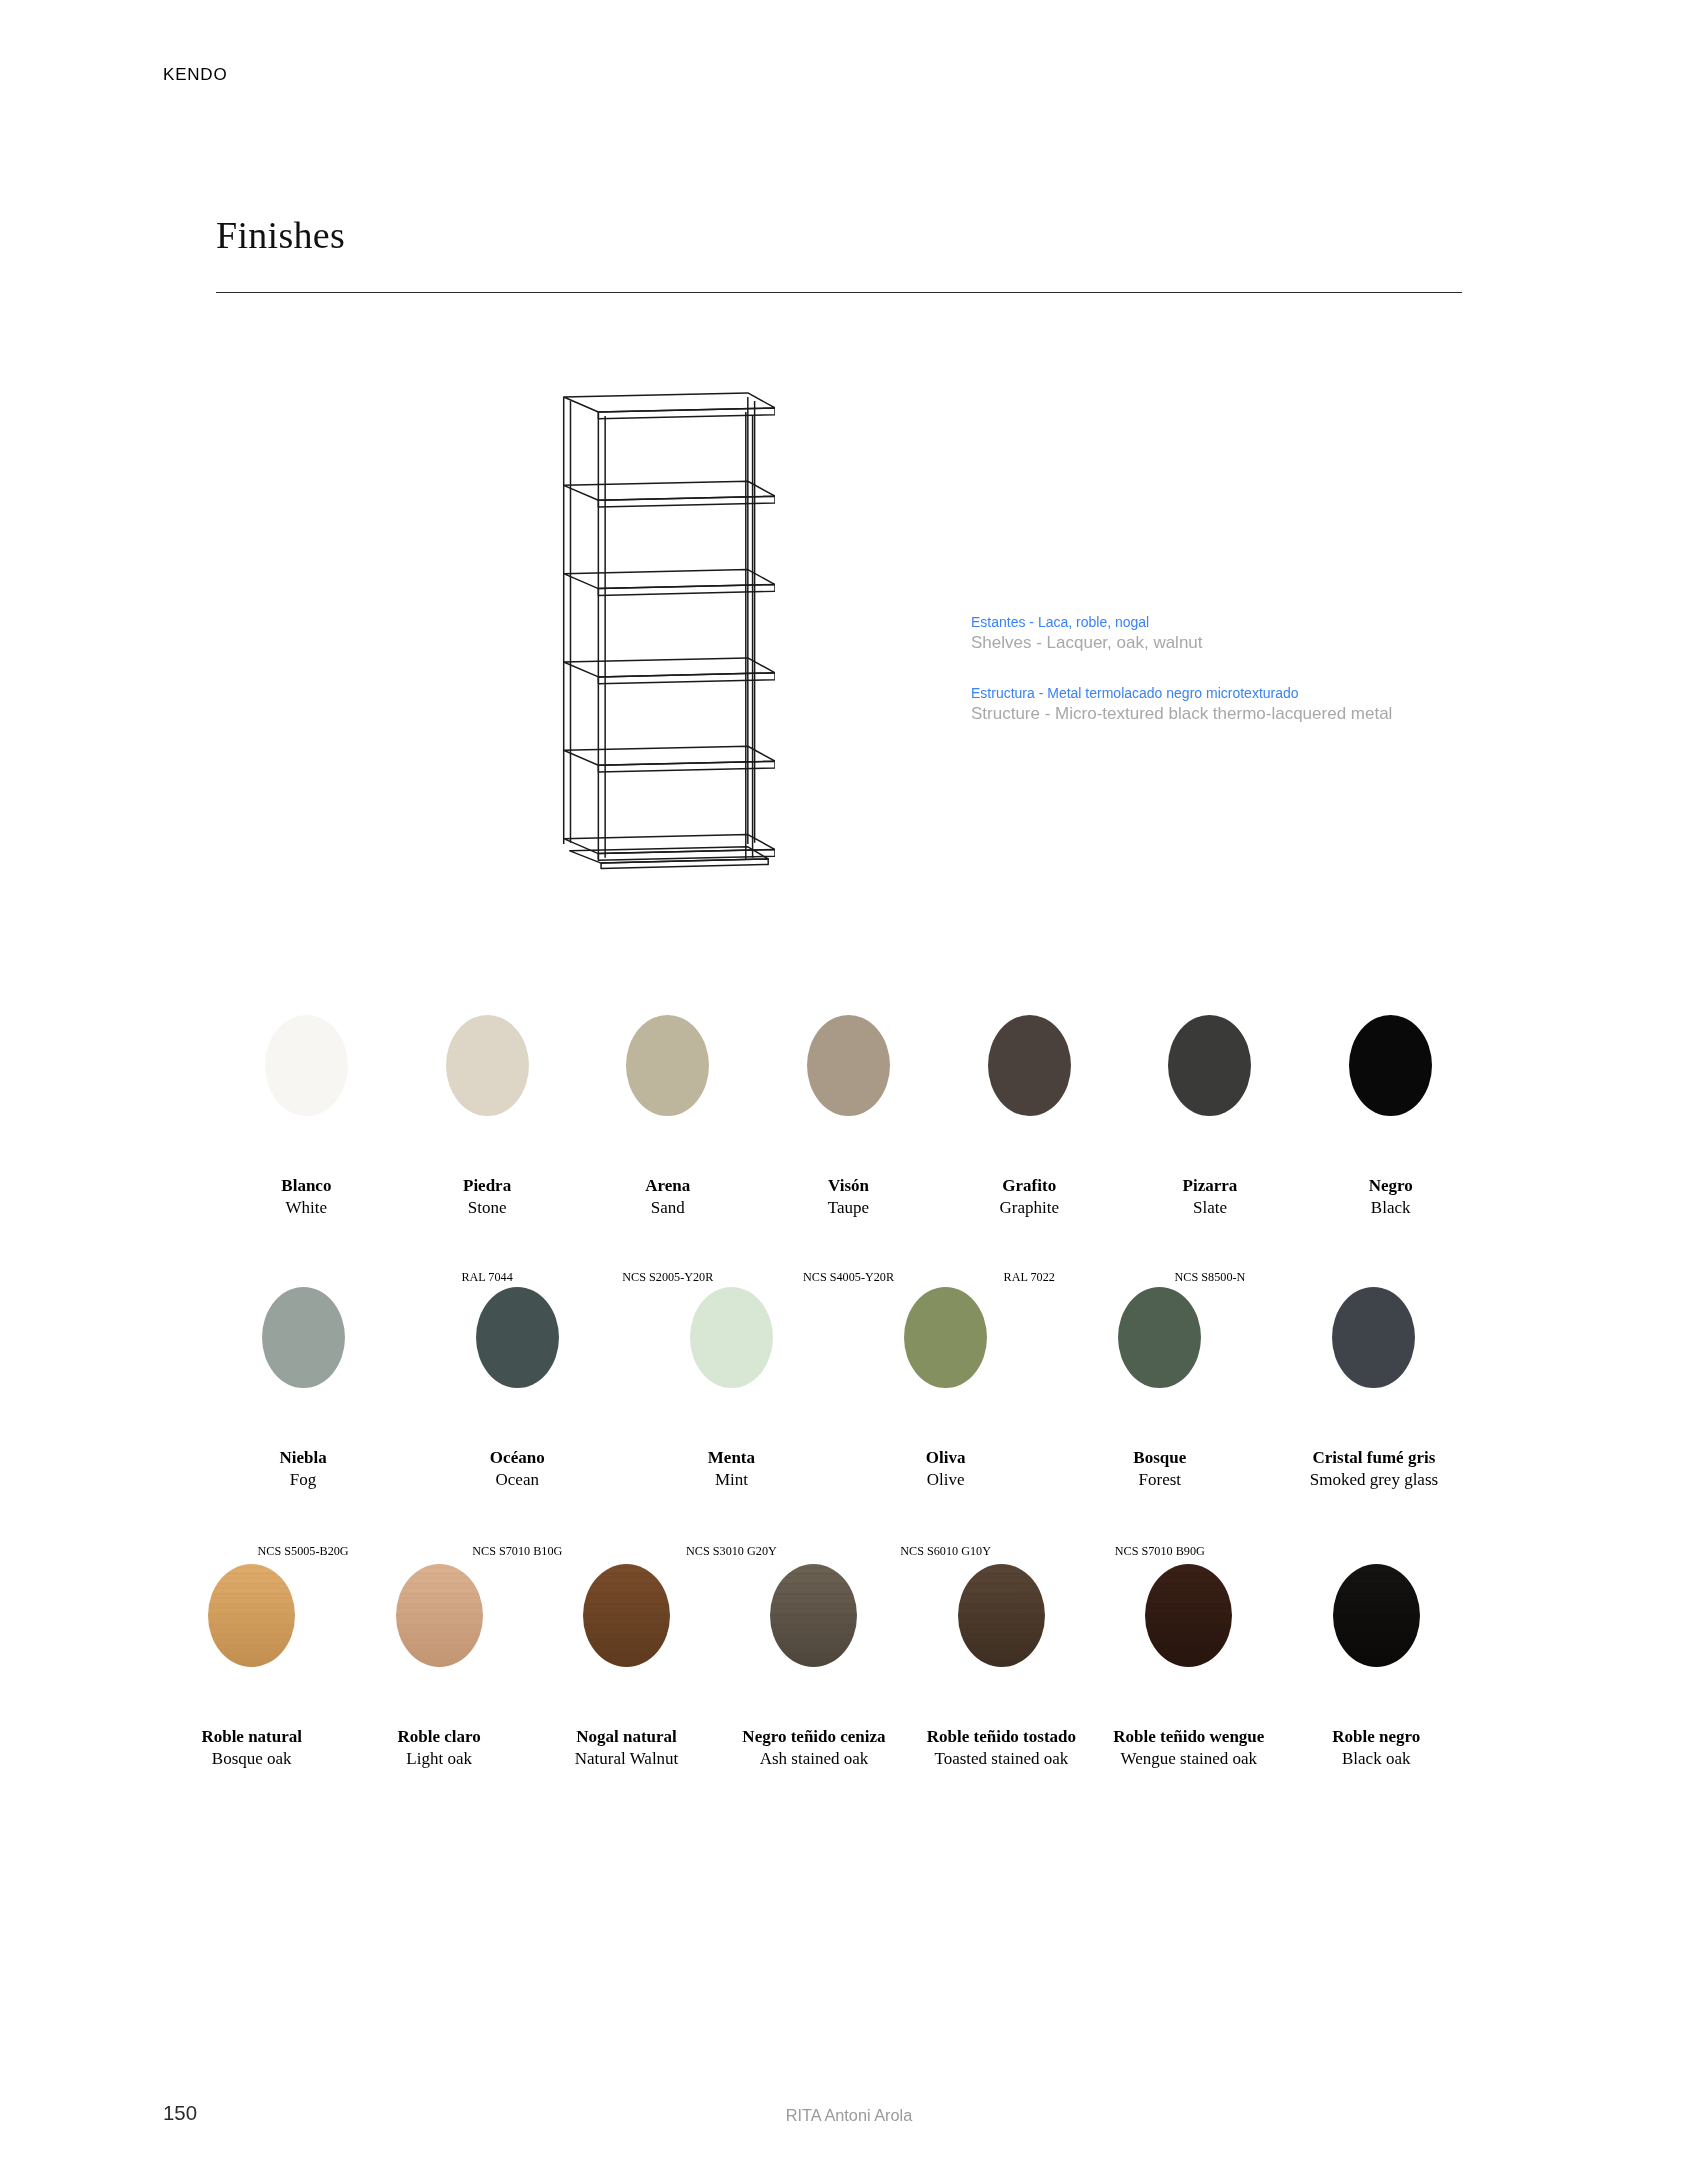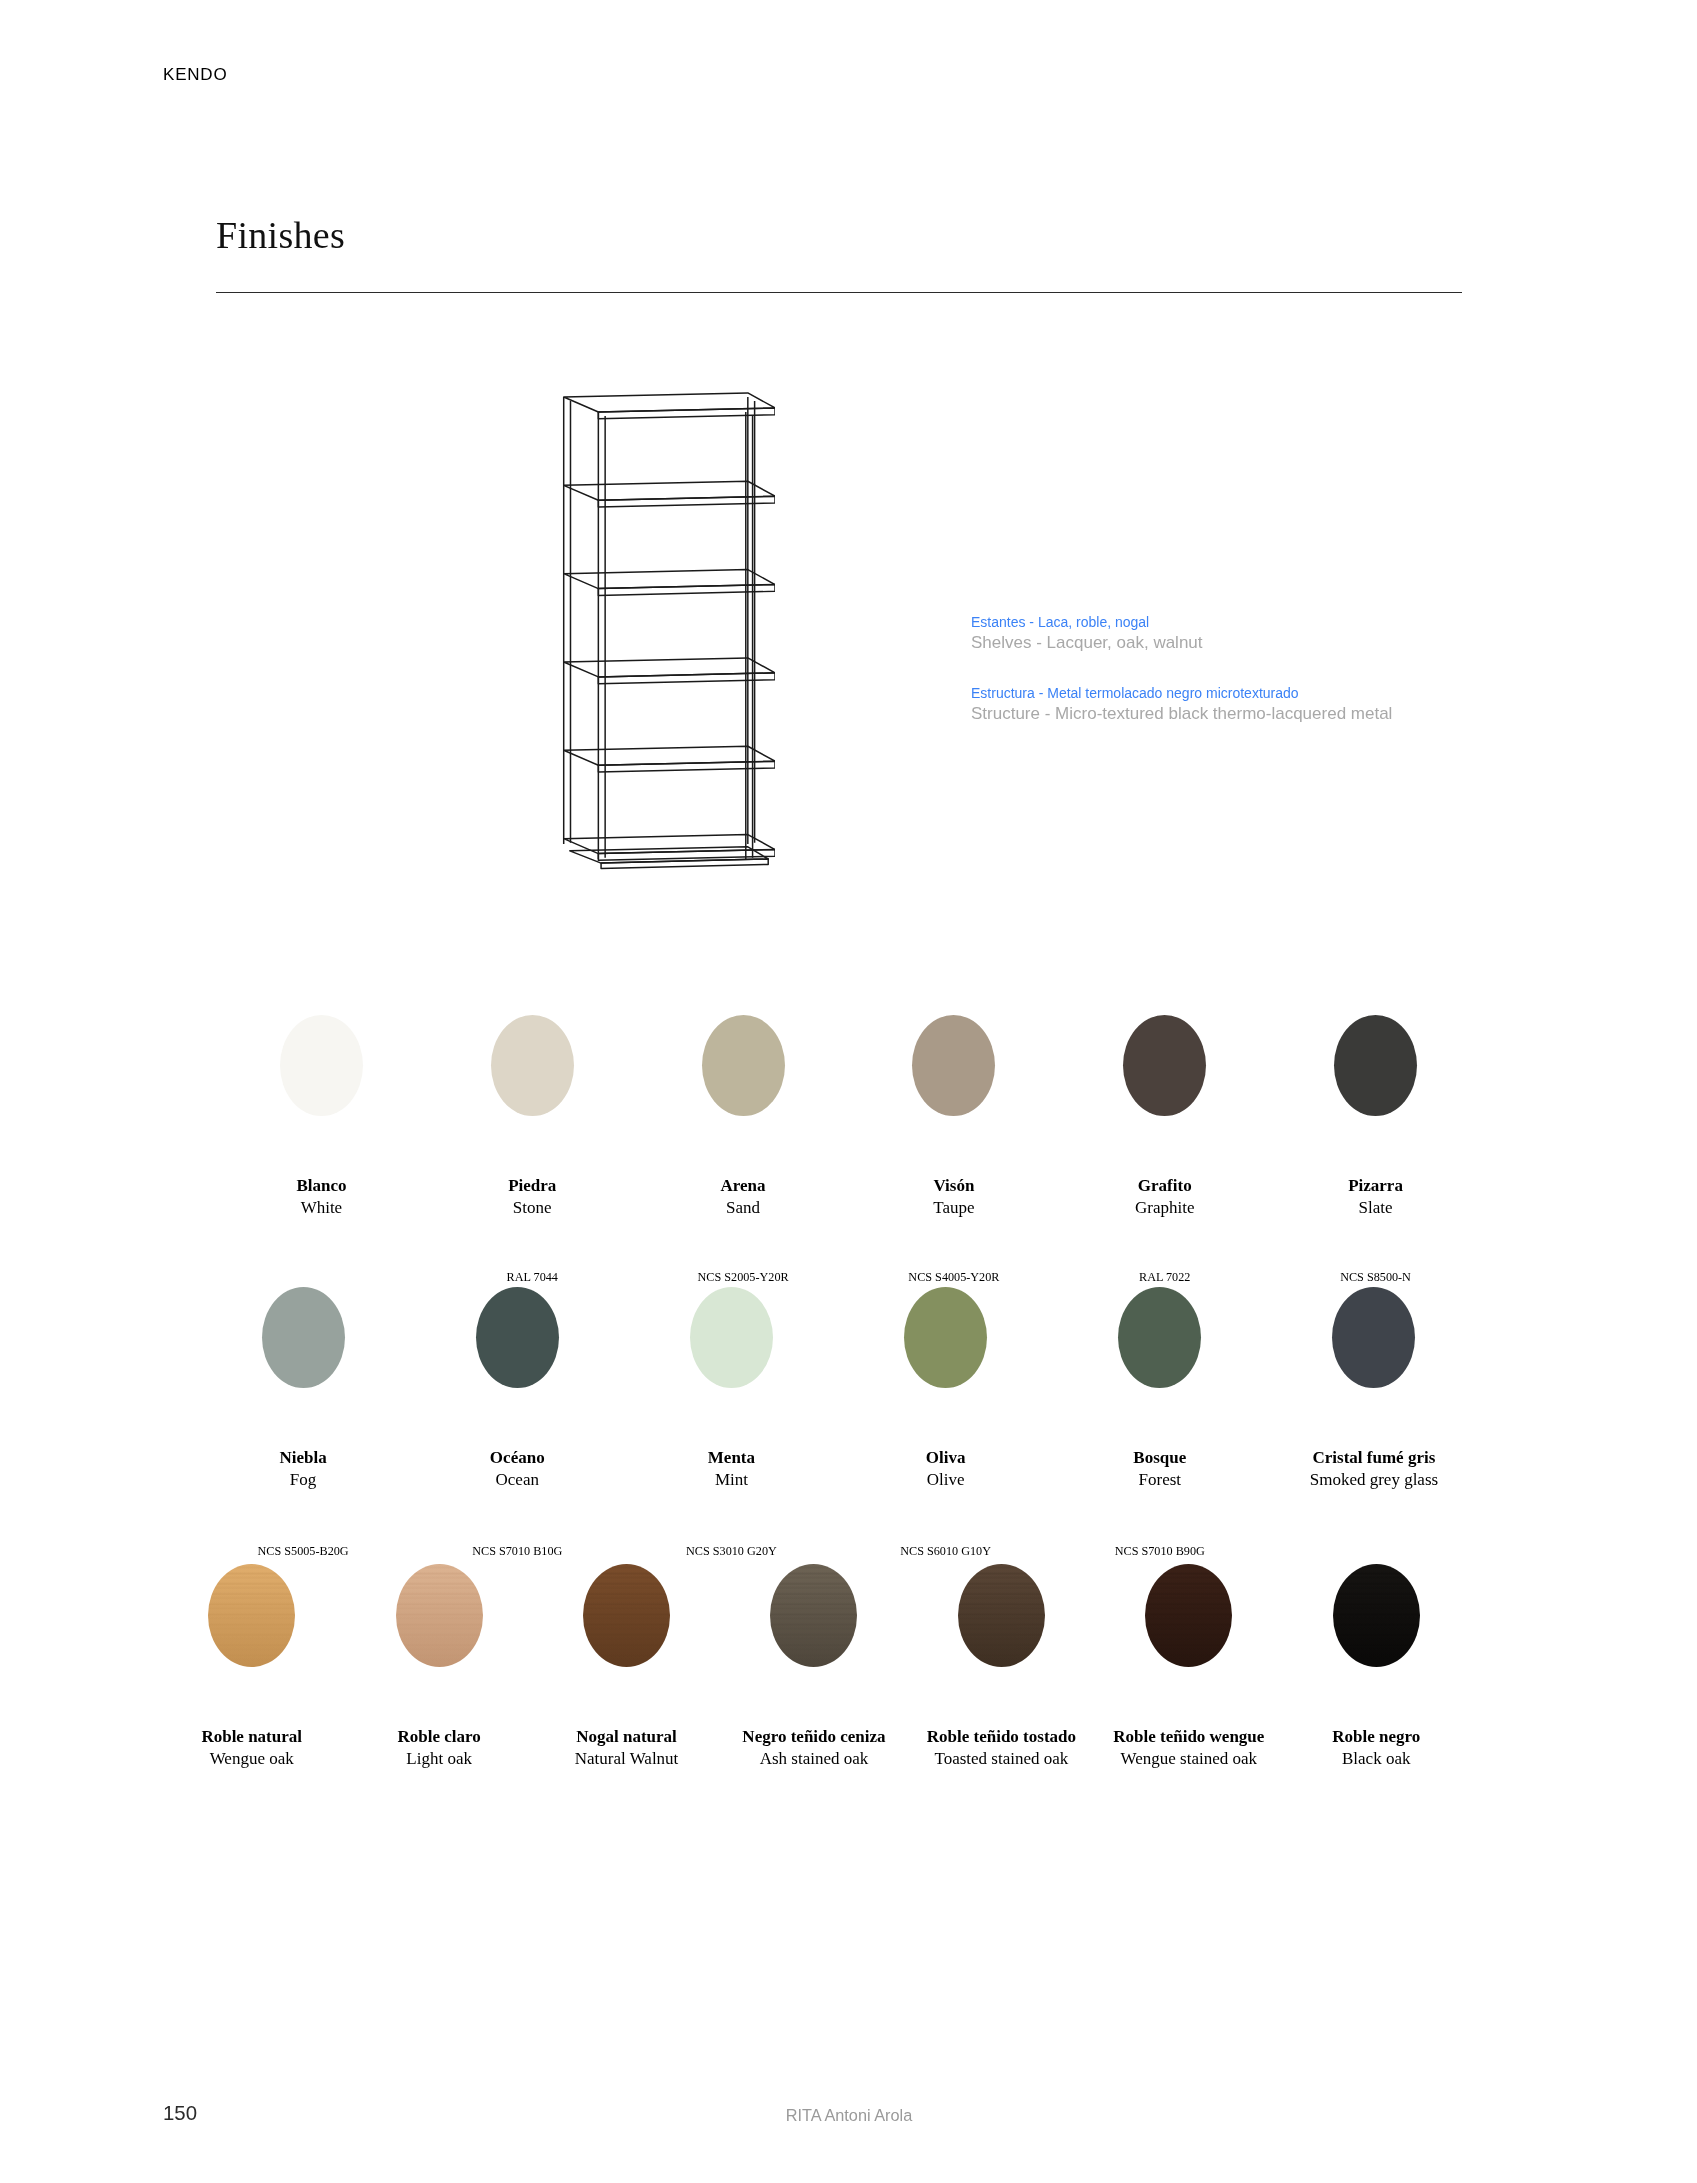--- a/index.html
+++ b/index.html
@@ -258,20 +258,28 @@
       <div class="swatch-code">RAL 7022</div>
     </div>
     <div class="swatch-cell">
       <div class="swatch-oval" style="background: rgb(58, 58, 56);"></div>
       <div class="swatch-names">
         <div class="swatch-name-es">Pizarra</div>
         <div class="swatch-name-en">Slate</div>
       </div>
       <div class="swatch-code">NCS S8500-N</div>
     </div>
+    <div class="swatch-cell">
+      <div class="swatch-oval" style="background: rgb(9, 9, 9);"></div>
+      <div class="swatch-names">
+        <div class="swatch-name-es">Negro</div>
+        <div class="swatch-name-en">Black</div>
+      </div>
+      <div class="swatch-code">&nbsp;</div>
+    </div>
   </div>
 <div class="swatch-row" id="row-lacquer-2">
     <div class="swatch-cell">
       <div class="swatch-oval" style="background: rgb(151, 162, 157);"></div>
       <div class="swatch-names">
         <div class="swatch-name-es">Niebla</div>
         <div class="swatch-name-en">Fog</div>
       </div>
       <div class="swatch-code">NCS S5005-B20G</div>
     </div>
@@ -314,21 +322,21 @@
         <div class="swatch-name-en">Smoked grey glass</div>
       </div>
       <div class="swatch-code">&nbsp;</div>
     </div>
   </div>
 <div class="swatch-row" id="row-wood">
     <div class="swatch-cell">
       <div class="swatch-oval wood" style="background: repeating-linear-gradient(0deg, rgba(194, 143, 80, 0) 0px, rgba(194, 143, 80, 0.333) 1.4px, rgba(224, 173, 108, 0) 3.4px, rgba(224, 173, 108, 0) 6.1px, rgba(194, 143, 80, 0.2) 7.5px, rgba(224, 173, 108, 0) 10.2px), linear-gradient(rgb(224, 173, 108), rgb(194, 143, 80));"></div>
       <div class="swatch-names">
         <div class="swatch-name-es">Roble natural</div>
-        <div class="swatch-name-en">Wengue oak</div>
+        <div class="swatch-name-en">Bosque oak</div>
       </div>
     </div>
     <div class="swatch-cell">
       <div class="swatch-oval wood" style="background: repeating-linear-gradient(0deg, rgba(194, 149, 115, 0) 0px, rgba(194, 149, 115, 0.333) 1.4px, rgba(220, 179, 145, 0) 3.4px, rgba(220, 179, 145, 0) 6.1px, rgba(194, 149, 115, 0.2) 7.5px, rgba(220, 179, 145, 0) 10.2px), linear-gradient(rgb(220, 179, 145), rgb(194, 149, 115));"></div>
       <div class="swatch-names">
         <div class="swatch-name-es">Roble claro</div>
         <div class="swatch-name-en">Light oak</div>
       </div>
     </div>
     <div class="swatch-cell">

